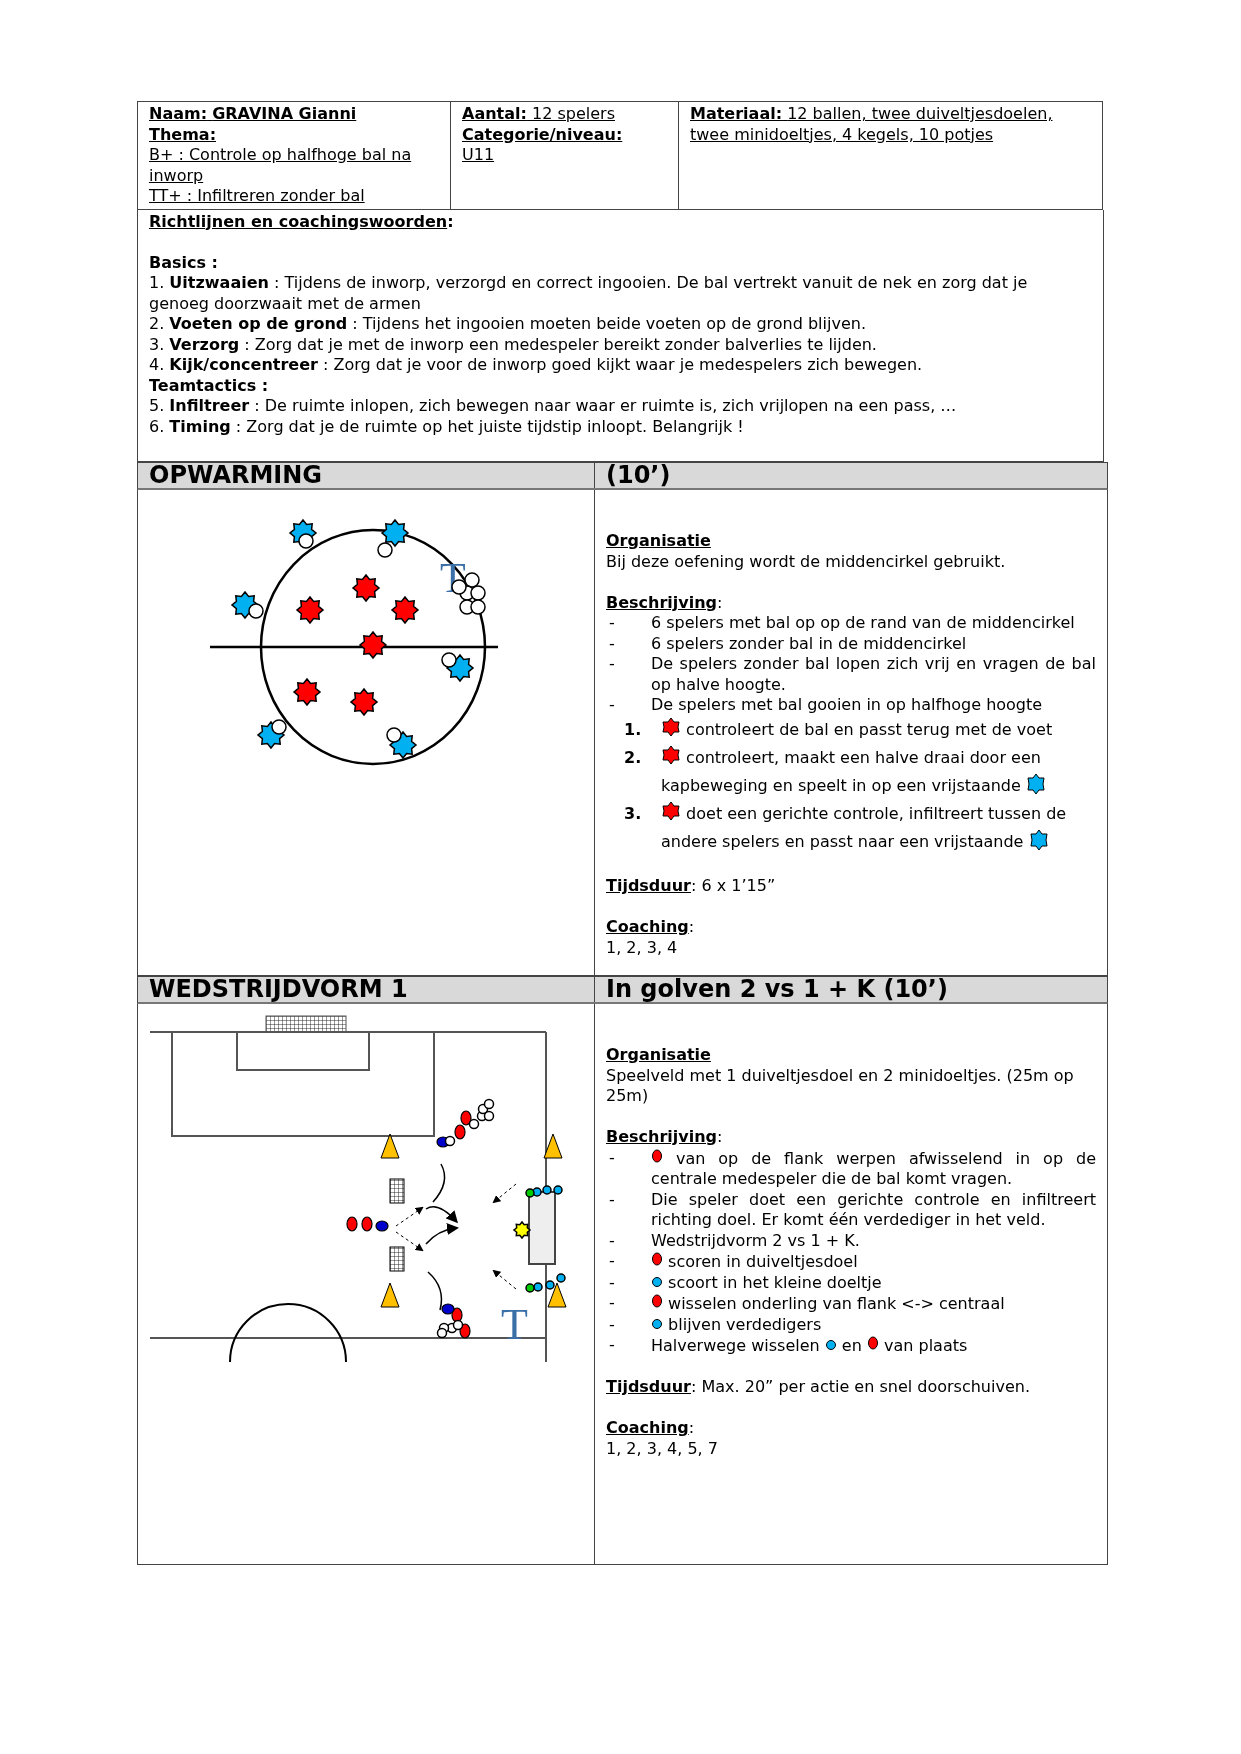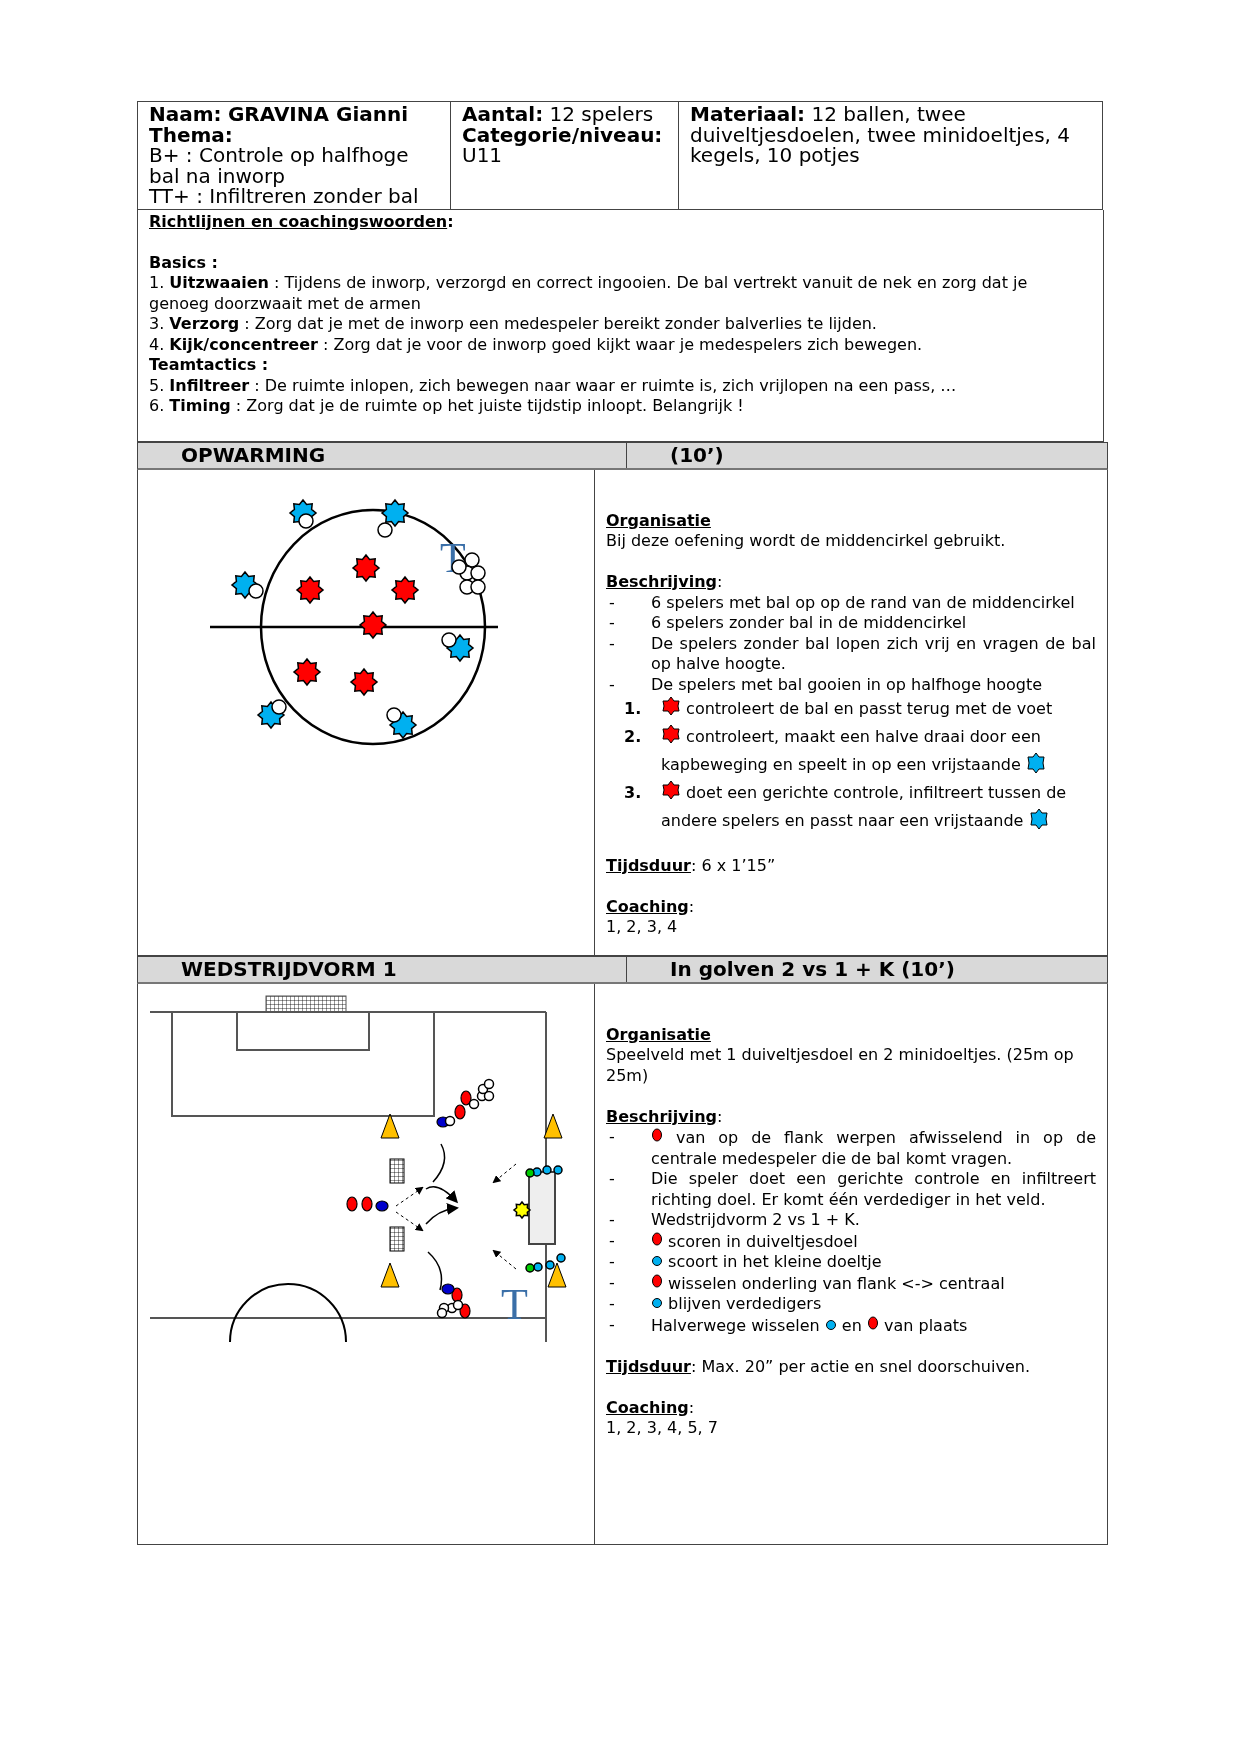--- a/index.html
+++ b/index.html
@@ -1,25 +1,25 @@
 <!DOCTYPE html>
 <html><head>
 <meta charset="utf-8">
 <style>
   html, body { margin:0; padding:0; background:#fff; }
   body { width:1241px; height:1754px; position:relative; font-family:"DejaVu Sans", sans-serif; color:#000; font-size:16px; }
   .sheet { position:absolute; left:137px; top:101px; width:969px; }
   table.hdr { border-collapse:collapse; width:966px; }
-  table.hdr td { border:1.5px solid #444; vertical-align:top; padding:2px 11px; line-height:20.5px; font-size:20px; }
+  table.hdr td { border:1.5px solid #444; vertical-align:top; padding:2px 11px; line-height:20.5px; font-size:16px;text-decoration:underline; }
   .b { font-weight:bold; }
   .u { text-decoration:underline; font-weight:bold; }
   .rich { border:1.5px solid #444; border-top:none; width:943px; padding:2px 11px 24px 11px; line-height:20.5px; font-size:16px; }
   .rich p { margin:0; }
   .sect-head { display:flex; width:969px; background:#d9d9d9; border:1.5px solid #444; border-bottom:2.5px solid #777; height:25px; }
-  .sect-head div { font-weight:bold; font-size:20px; line-height:25px; padding-left:11px;margin-left:32px; }
+  .sect-head div { font-weight:bold; font-size:24px; line-height:25px; padding-left:11px; }
   .sect-head .l { width:445px; border-right:1.5px solid #444; }
   .sect-head .r { flex:1; }
   .sect-body { display:flex; width:969px; border:1.5px solid #444; border-top:none; }
   .sect-body .l { width:456px; border-right:1.5px solid #444; position:relative; }
   .sect-body .r { flex:1; padding:20px 11px 10px 11px; font-size:16px; line-height:20.5px;margin-top:21px; }
   .r p { margin:0; }
   .li { display:flex; text-align:justify; }
   .li .d { width:42px; flex:none; padding-left:3px; }
   .li .t { flex:1; }
   .num { display:flex; line-height:28px; }
@@ -51,20 +51,21 @@
       </td>
     </tr>
   </tbody>
     </table>
 
   <div class="rich">
     <p><span class="u">Richtlijnen en coachingswoorden</span><span class="b">:</span></p>
     <div class="gap"></div>
     <p class="b">Basics :</p>
     <p><span>1.</span> <span class="b">Uitzwaaien</span><span> : Tijdens de inworp, verzorgd en correct ingooien. De bal vertrekt vanuit de nek en zorg dat je genoeg doorzwaait met de armen</span></p>
+    <p><span>2.</span> <span class="b">Voeten op de grond</span><span> : Tijdens het ingooien moeten beide voeten op de grond blijven.</span></p>
     <p><span>3.</span> <span class="b">Verzorg</span><span> : Zorg dat je met de inworp een medespeler bereikt zonder balverlies te lijden.</span></p>
     <p><span>4.</span> <span class="b">Kijk/concentreer</span><span> : Zorg dat je voor de inworp goed kijkt waar je medespelers zich bewegen.</span></p>
     <p class="b">Teamtactics :</p>
     <p><span>5.</span> <span class="b">Infiltreer</span><span> : De ruimte inlopen, zich bewegen naar waar er ruimte is, zich vrijlopen na een pass, …</span></p>
     <p><span>6.</span> <span class="b">Timing</span><span> : Zorg dat je de ruimte op het juiste tijdstip inloopt. Belangrijk !</span></p>
   </div>
 
   <div class="sect-head">
     <div class="l">OPWARMING</div>
     <div class="r">(10’)</div>

